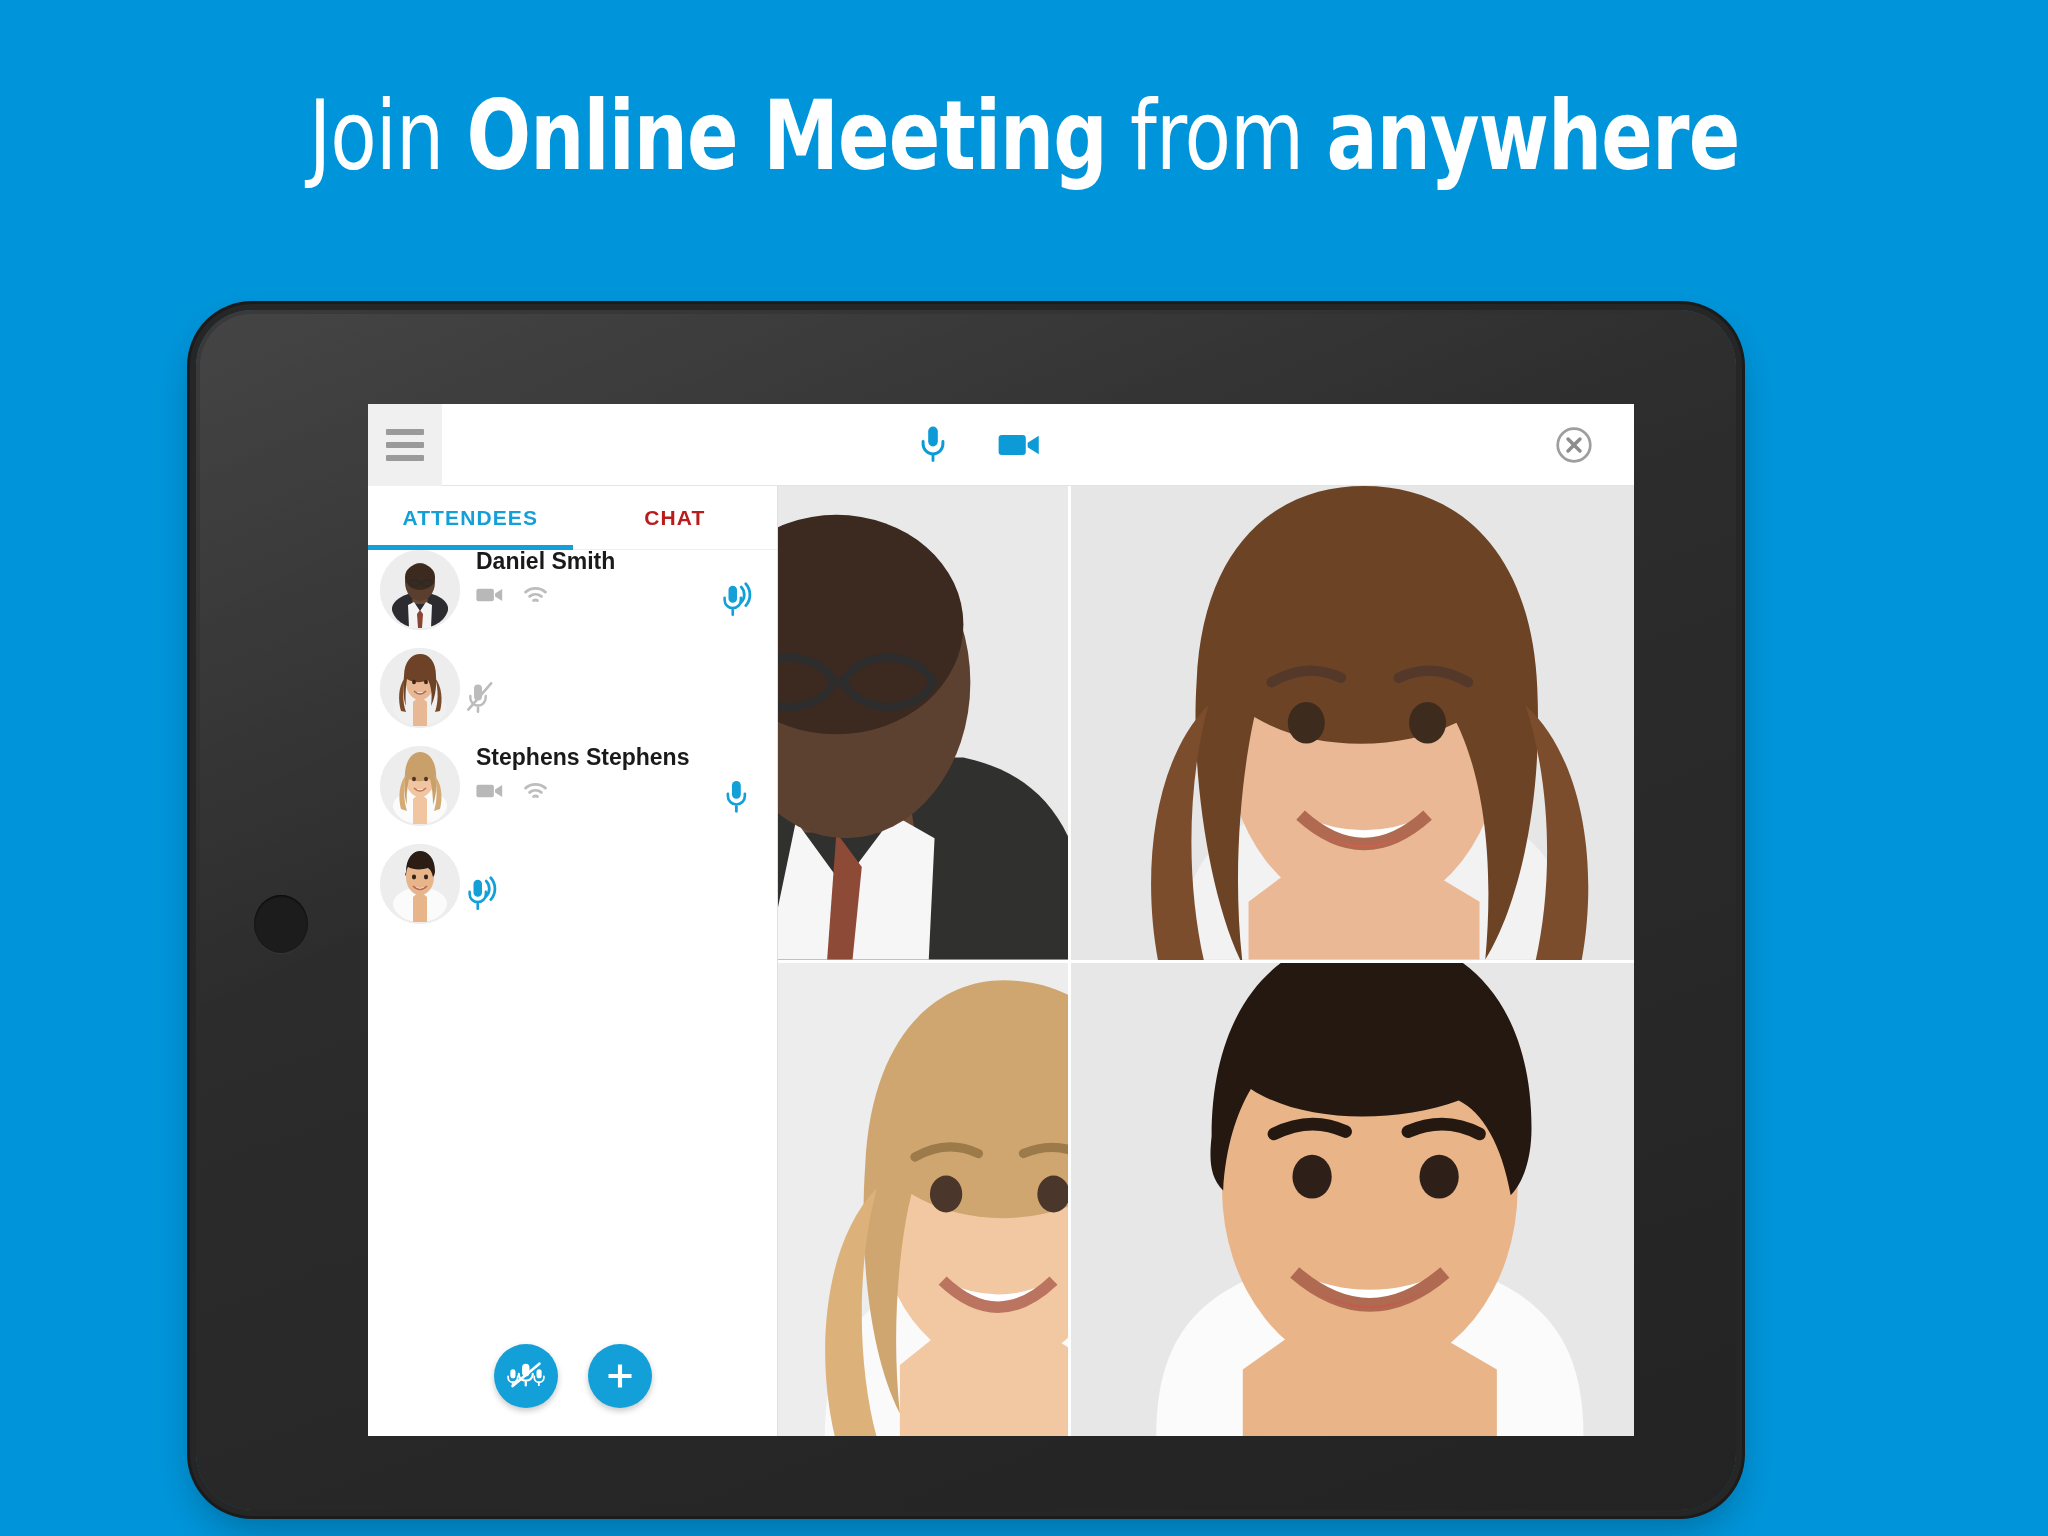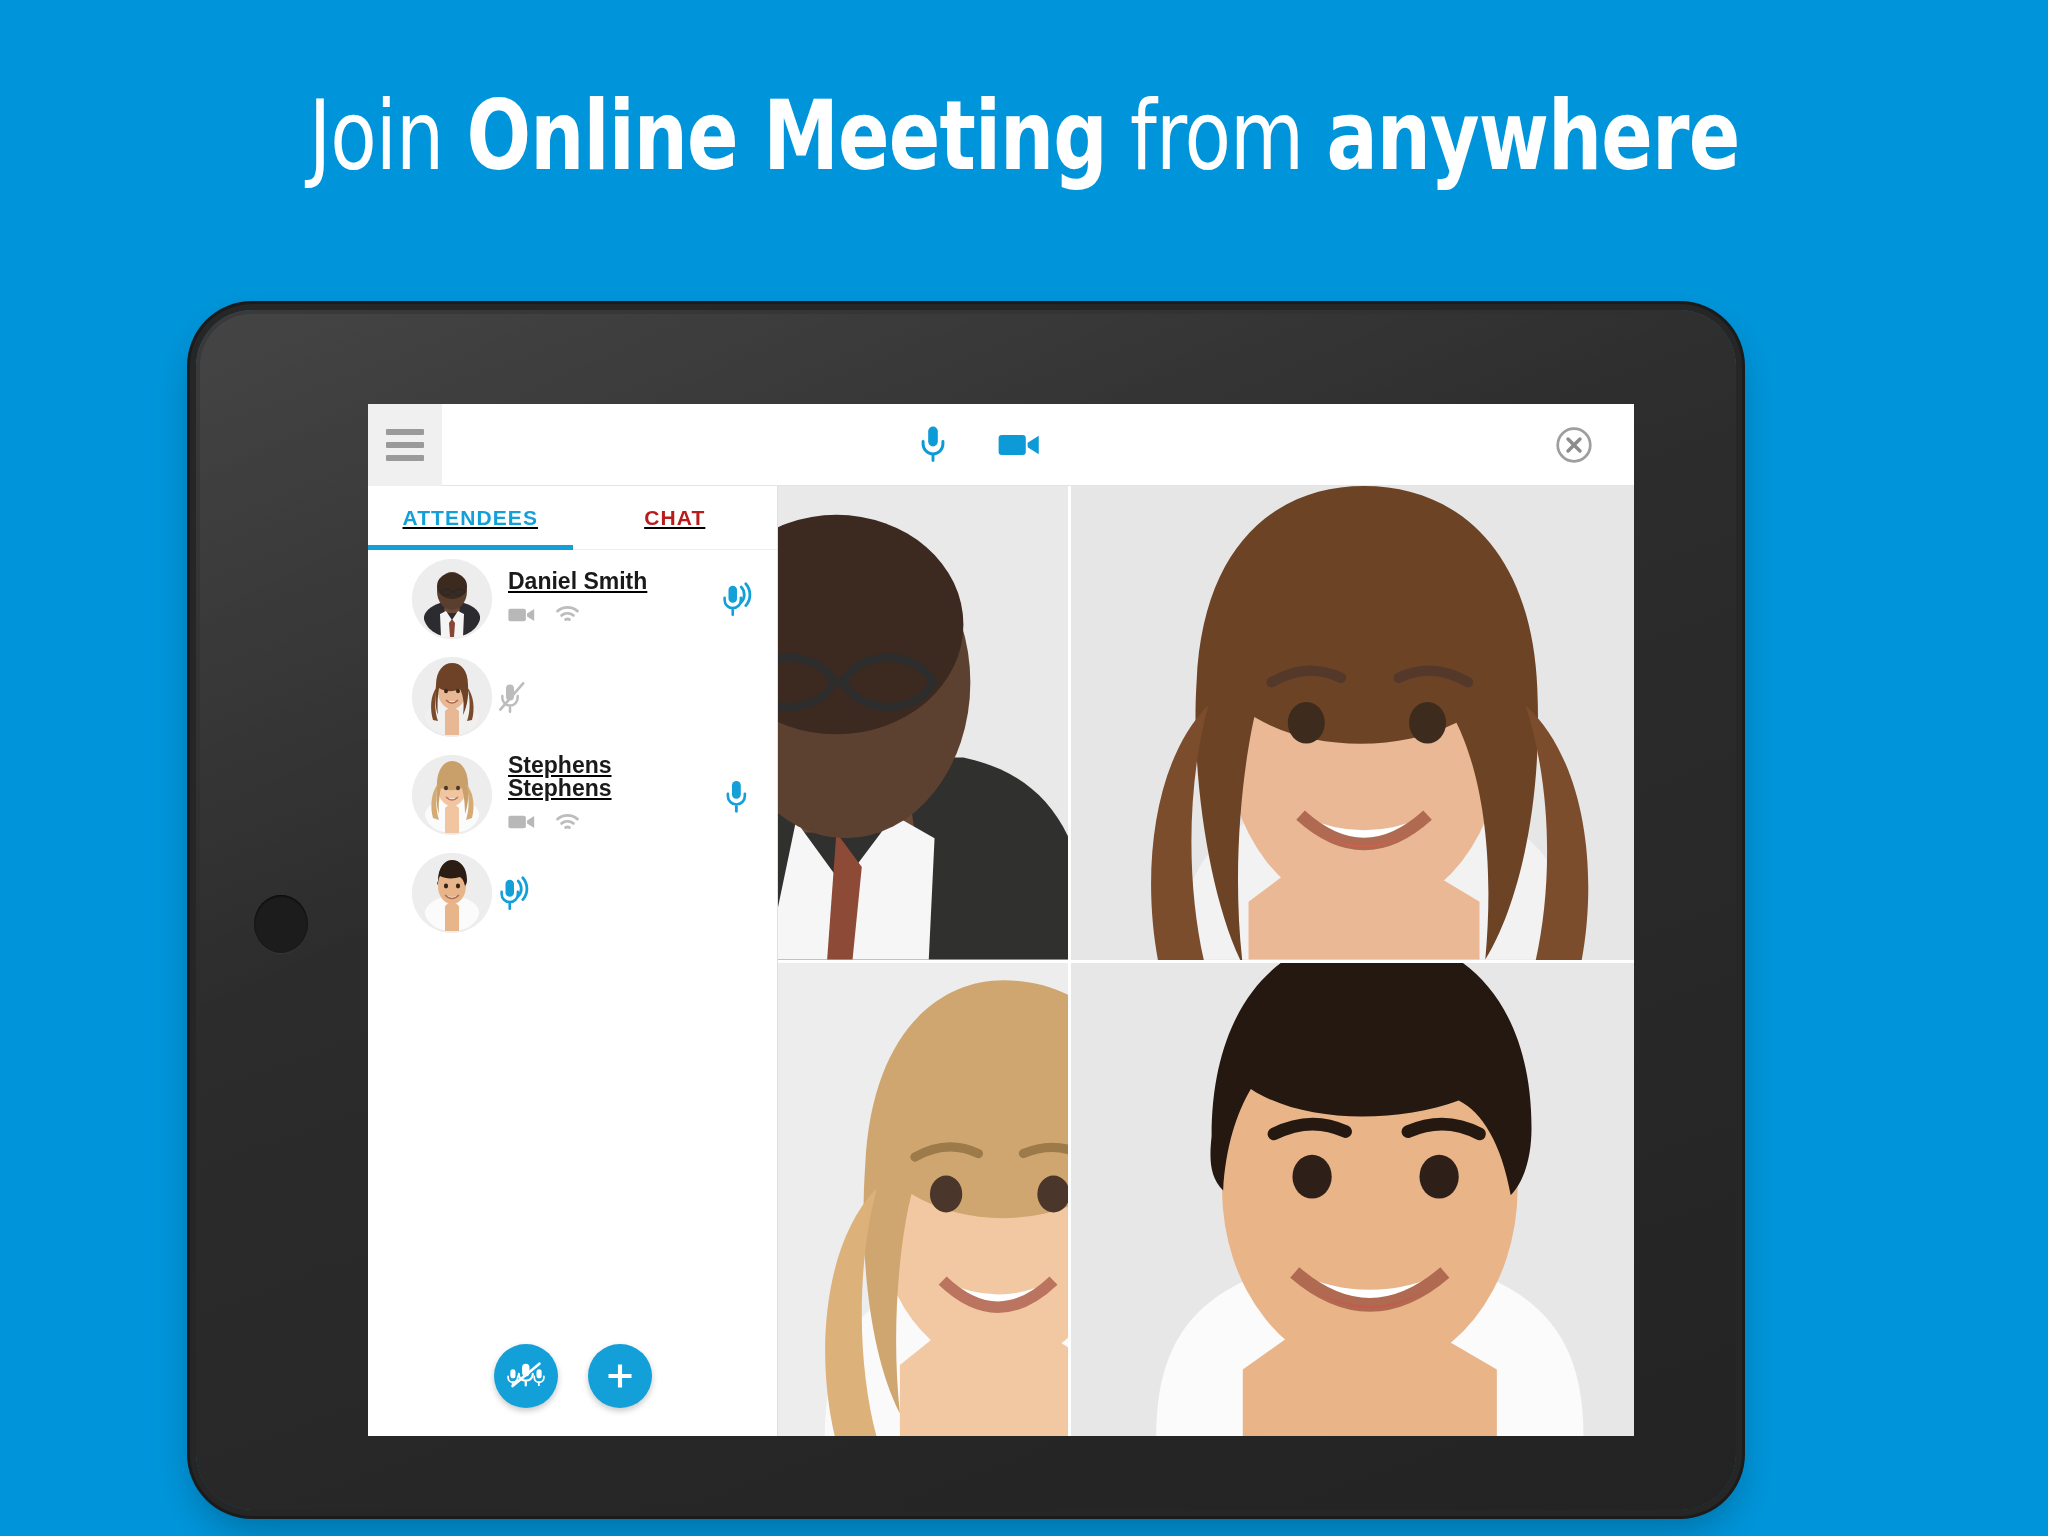--- a/index.html
+++ b/index.html
@@ -124,21 +124,20 @@
   .icon-btn { cursor: pointer; display: block; line-height: 0; }
 
   
   .app-body {
     position: absolute;
     left: 0;
     top: 82px;
     width: 100%;
     height: 950px;
     display: flex;
-    text-decoration: underline;
   }
 
   
   .sidebar {
     width: 410px;
     flex: none;
     background: #ffffff;
     border-right: 1px solid #e0e0e0;
     position: relative;
     display: flex;
@@ -168,25 +167,23 @@
     position: absolute;
     left: 0; right: 0; bottom: -1px;
     height: 5px;
     background: #139fd8;
   }
 
   .attendee-list { flex: 1; overflow: hidden; }
 
   .attendee-row {
     display: flex;
-    align-items: center;
     height: 98px;
     padding: 0 18px 0 12px;
     cursor: pointer;
-    margin-left: 32px;
   }
   .avatar {
     width: 80px;
     height: 80px;
     border-radius: 50%;
     flex: none;
     overflow: hidden;
     background: #ececed;
     position: relative;
   }

